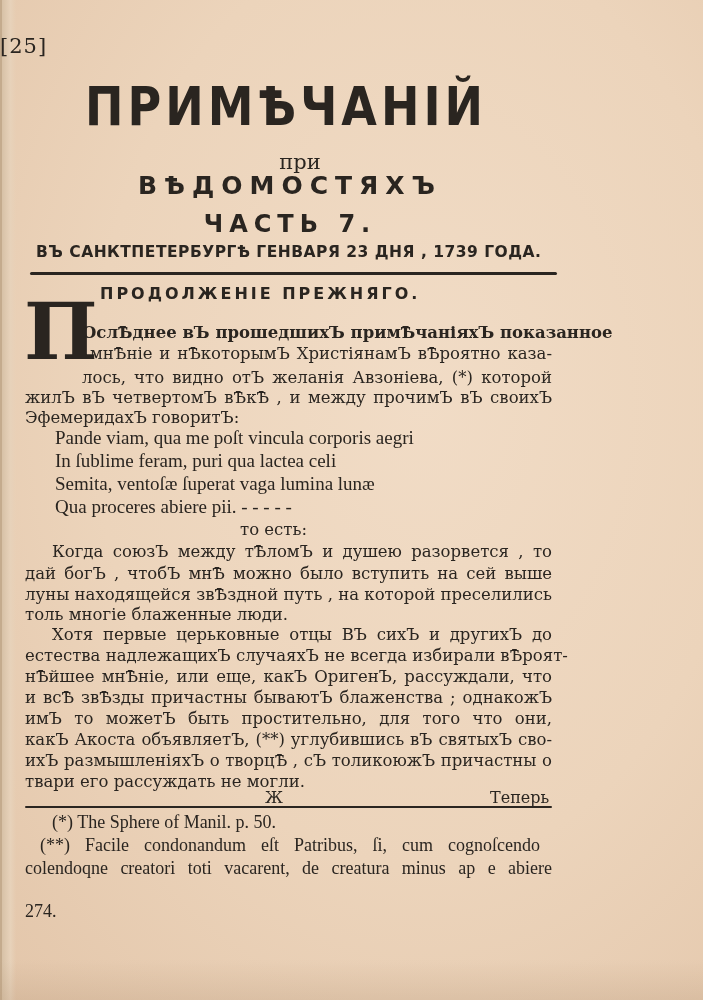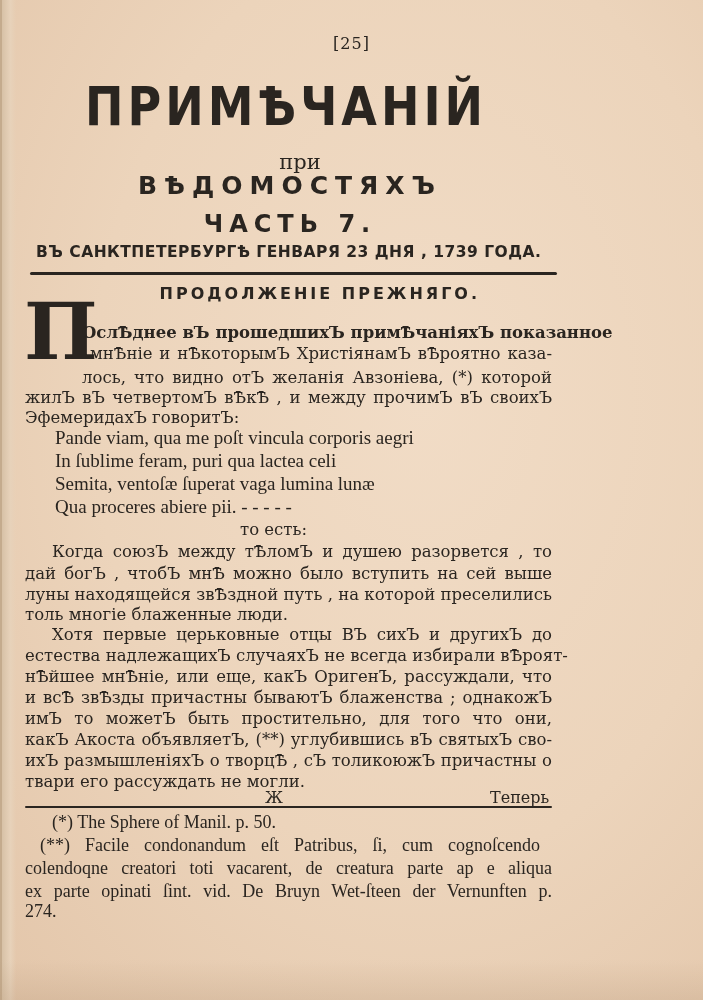--- a/index.html
+++ b/index.html
@@ -17,22 +17,22 @@
     position: absolute; left: 0; top: 0; width: 14px; height: 1000px;
     background: linear-gradient(90deg, #d7c1a6 0%, #e7d2ba 60%, rgba(236,212,187,0) 100%);
     border-left: 2px solid #c4ab8d;
   }
   .bottom-shade {
     position: absolute; left: 0; bottom: 0; width: 703px; height: 40px;
     background: linear-gradient(180deg, rgba(0,0,0,0) 0%, rgba(180,150,120,0.25) 100%);
   }
   .ink { color: #2a2520; }
   .pagenum {
-    position: absolute; left: 0; width: 703px; top: 34px; text-align: center;
-    font-size: 16px; letter-spacing: 1px;
+    position: absolute; left: 0; width: 703px; top: 34px; text-align: left;
+    font-size: 21px; letter-spacing: 1px;
   }
   .title {
     position: absolute; left: 85px; top: 80px; width: 400px; text-align: center;
     font-family: "DejaVu Sans", sans-serif; font-weight: bold;
     font-size: 46px; letter-spacing: 4px; text-transform: uppercase; transform: scaleY(1.15);
   }
   .sub1 {
     position: absolute; left: 230px; top: 150px; width: 140px; text-align: center;
     font-size: 21px;
   }
@@ -48,21 +48,21 @@
   }
   .dateline {
     position: absolute; left: 36px; top: 243px; width: 520px;
     font-family: "DejaVu Sans", sans-serif; font-weight: bold;
     font-size: 15.5px; letter-spacing: 0.5px; text-transform: uppercase; white-space: nowrap;
   }
   .rule {
     position: absolute; height: 3px; background: #2a2520; border-radius: 2px;
   }
   .section-head {
-    position: absolute; left: 100px; top: 284px; width: 380px; text-align: right;
+    position: absolute; left: 100px; top: 284px; width: 380px; text-align: left;
     font-family: "DejaVu Sans", sans-serif; font-weight: bold;
     font-size: 16px; letter-spacing: 3px; text-transform: uppercase;
   }
   .dropcap {
     position: absolute; left: 24px; top: 299px; width: 54px; height: 66px;
     font-family: "DejaVu Serif", serif; font-weight: bold; font-size: 78px; line-height: 66px;
     text-align: center;
   }
   .line {
     position: absolute; white-space: nowrap; font-size: 16.5px;
@@ -123,16 +123,15 @@
   <div class="line ink justify" style="left:25px; top:751px; width:527px;">ихЪ размышленіяхЪ о творцѢ , сЪ толикоюжЪ причастны о</div>
   <div class="line ink" style="left:25px; top:772px;">твари его рассуждать не могли.</div>
 
   <div class="catch ink" style="left:265px; top:788px;">Ж</div>
   <div class="catch ink" style="left:490px; top:788px;">Теперь</div>
 
   <div class="rule" style="left:25px; top:806px; width:527px; height:2px;"></div>
 
   <div class="line ink foot" style="left:52px; top:812px;">(*) The Sphere of Manil. p. 50.</div>
   <div class="line ink foot justify" style="left:40px; top:835px; width:500px;">(**) Facile condonandum eſt Patribus, ſi, cum cognoſcendo</div>
-  <div class="line ink foot justify" style="left:25px; top:858px; width:527px;">colendoqne creatori toti vacarent, de creatura parte ap e aliqua</div>
-  <div class="line ink foot justify" style="left:25px; top:881px; width:527px;">ex parte opinati ſint. vid. De Bruyn Wet-ſteen der Vernunften p.</div>
+  <div class="line ink foot justify" style="left:25px; top:858px; width:527px;">colendoqne creatori toti vacarent, de creatura minus ap e abiere</div>
   <div class="line ink foot" style="left:25px; top:901px;">274.</div>
 </div>
 
 </body></html>

